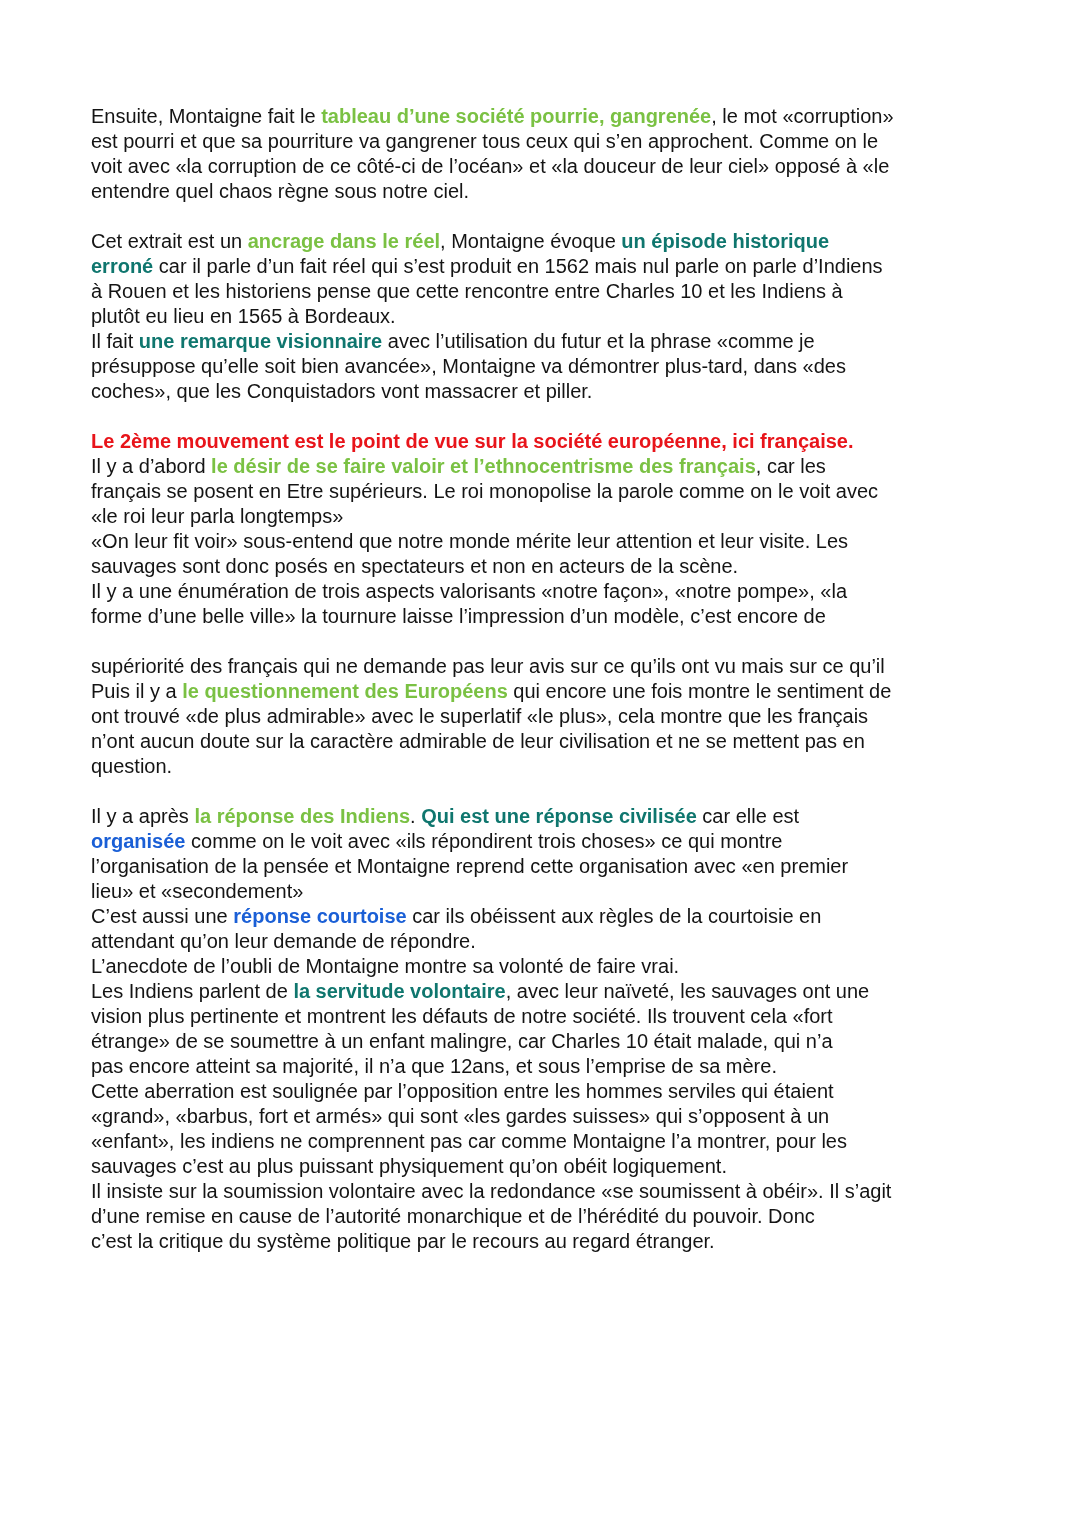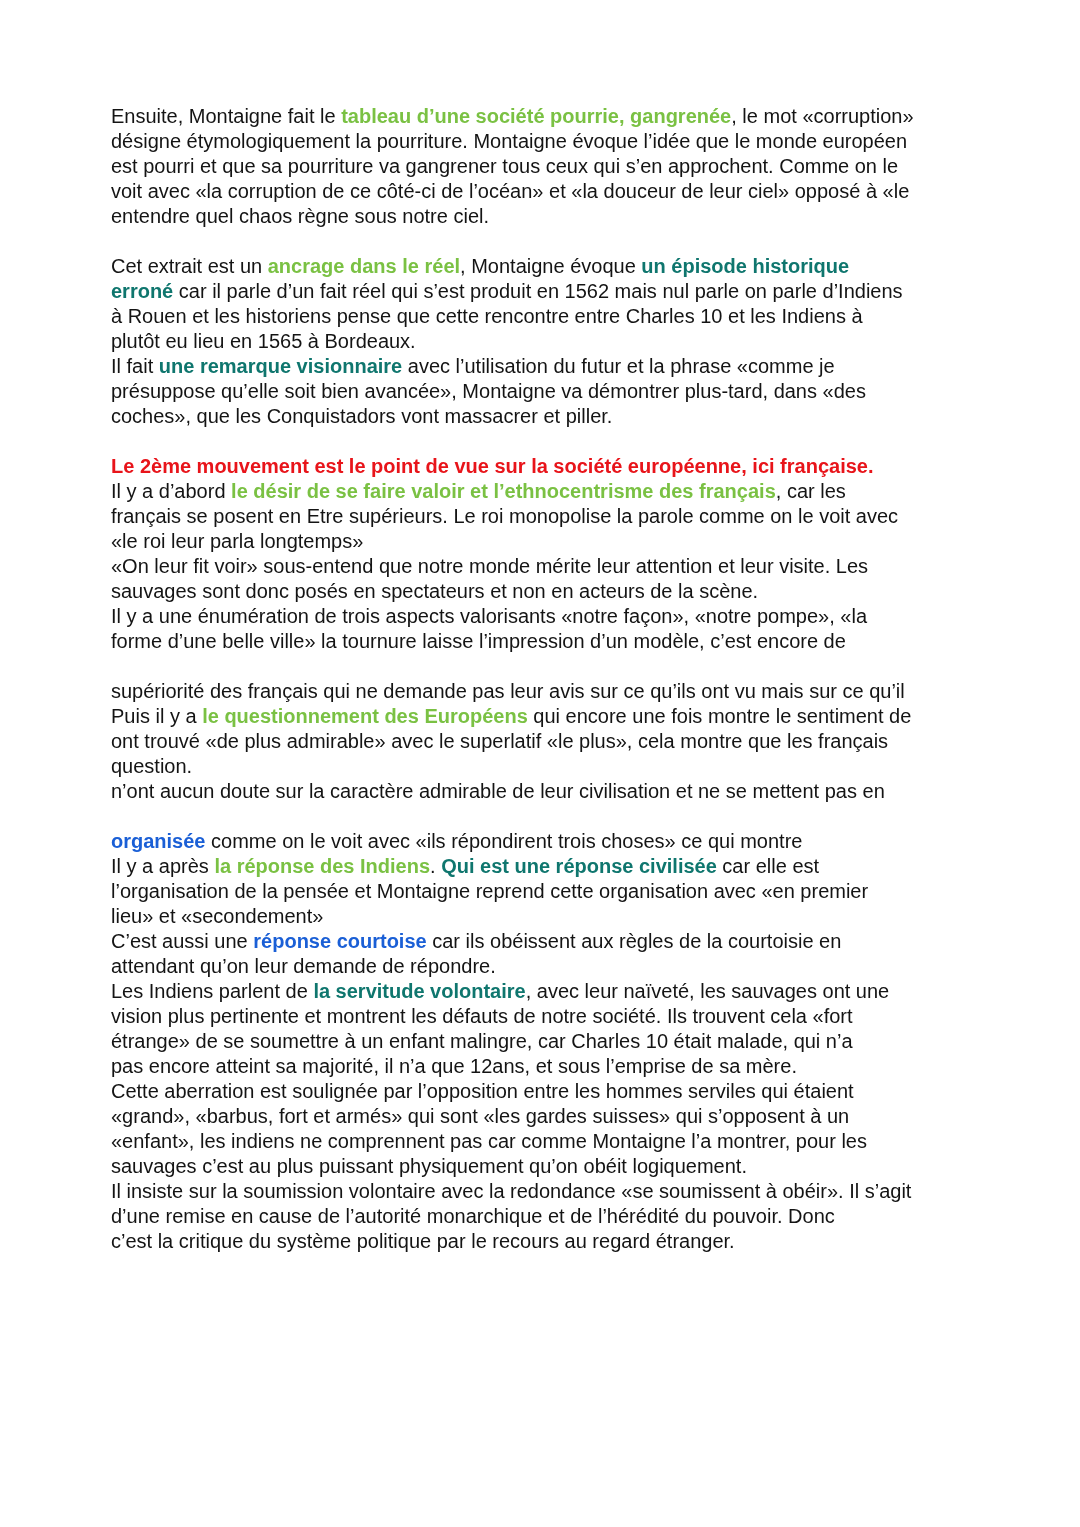--- a/index.html
+++ b/index.html
@@ -8,21 +8,21 @@
     background: #ffffff;
   }
   body {
     width: 1080px;
     height: 1527px;
     position: relative;
     overflow: hidden;
   }
   .page {
     position: absolute;
-    left: 111px;
+    left: 91px;
     top: 104px;
     width: 880px;
     font-family: "Liberation Sans", sans-serif;
     font-size: 20px;
     line-height: 25px;
     color: #141414;
   }
   .line {
     white-space: nowrap;
     height: 25px;
@@ -34,21 +34,20 @@
   .orange { color: #0f766e; font-weight: bold; }
   .blue { color: #1a5fd6; font-weight: bold; }
   .red { color: #e8141a; font-weight: bold; }
 </style>
 </head>
 <body>
 
 <div class="page" id="page">
     <div class="paragraph">
       <div class="line"><span class="seg">Ensuite, Montaigne fait le </span><span class="seg green">tableau d’une société pourrie, gangrenée</span><span class="seg">, le mot «corruption»</span></div>
-      <div class="line"><span class="seg">désigne étymologiquement la pourriture. Montaigne évoque l’idée que le monde européen</span></div>
       <div class="line"><span class="seg">est pourri et que sa pourriture va gangrener tous ceux qui s’en approchent. Comme on le</span></div>
       <div class="line"><span class="seg">voit avec «la corruption de ce côté-ci de l’océan» et «la douceur de leur ciel» opposé à «le</span></div>
       <div class="line"><span class="seg">entendre quel chaos règne sous notre ciel.</span></div>
     </div>
     <div class="blank"></div>
     <div class="paragraph">
       <div class="line"><span class="seg">Cet extrait est un </span><span class="seg green">ancrage dans le réel</span><span class="seg">, Montaigne évoque </span><span class="seg orange">un épisode historique</span></div>
       <div class="line"><span class="seg orange">erroné</span><span class="seg"> car il parle d’un fait réel qui s’est produit en 1562 mais nul parle on parle d’Indiens</span></div>
       <div class="line"><span class="seg">à Rouen et les historiens pense que cette rencontre entre Charles 10 et les Indiens à</span></div>
       <div class="line"><span class="seg">plutôt eu lieu en 1565 à Bordeaux.</span></div>
@@ -65,31 +64,32 @@
       <div class="line"><span class="seg">«On leur fit voir» sous-entend que notre monde mérite leur attention et leur visite. Les</span></div>
       <div class="line"><span class="seg">sauvages sont donc posés en spectateurs et non en acteurs de la scène.</span></div>
       <div class="line"><span class="seg">Il y a une énumération de trois aspects valorisants «notre façon», «notre pompe», «la</span></div>
       <div class="line"><span class="seg">forme d’une belle ville» la tournure laisse l’impression d’un modèle, c’est encore de</span></div>
     </div>
     <div class="blank"></div>
     <div class="paragraph">
       <div class="line"><span class="seg">supériorité des français qui ne demande pas leur avis sur ce qu’ils ont vu mais sur ce qu’il</span></div>
       <div class="line"><span class="seg">Puis il y a </span><span class="seg green">le questionnement des Européens</span><span class="seg"> qui encore une fois montre le sentiment de</span></div>
       <div class="line"><span class="seg">ont trouvé «de plus admirable» avec le superlatif «le plus», cela montre que les français</span></div>
+      <div class="line"><span class="seg">n’ont aucun doute sur la caractère admirable de leur civilisation et ne se mettent pas en</span></div>
       <div class="line"><span class="seg">question.</span></div>
-      <div class="line"><span class="seg">n’ont aucun doute sur la caractère admirable de leur civilisation et ne se mettent pas en</span></div>
     </div>
     <div class="blank"></div>
     <div class="paragraph">
+      <div class="line"><span class="seg">Il y a après </span><span class="seg green">la réponse des Indiens</span><span class="seg">. </span><span class="seg orange">Qui est une réponse civilisée</span><span class="seg"> car elle est</span></div>
       <div class="line"><span class="seg blue">organisée</span><span class="seg"> comme on le voit avec «ils répondirent trois choses» ce qui montre</span></div>
-      <div class="line"><span class="seg">Il y a après </span><span class="seg green">la réponse des Indiens</span><span class="seg">. </span><span class="seg orange">Qui est une réponse civilisée</span><span class="seg"> car elle est</span></div>
       <div class="line"><span class="seg">l’organisation de la pensée et Montaigne reprend cette organisation avec «en premier</span></div>
       <div class="line"><span class="seg">lieu» et «secondement»</span></div>
       <div class="line"><span class="seg">C’est aussi une </span><span class="seg blue">réponse courtoise</span><span class="seg"> car ils obéissent aux règles de la courtoisie en</span></div>
       <div class="line"><span class="seg">attendant qu’on leur demande de répondre.</span></div>
+      <div class="line"><span class="seg">L’anecdote de l’oubli de Montaigne montre sa volonté de faire vrai.</span></div>
       <div class="line"><span class="seg">Les Indiens parlent de </span><span class="seg orange">la servitude volontaire</span><span class="seg">, avec leur naïveté, les sauvages ont une</span></div>
       <div class="line"><span class="seg">vision plus pertinente et montrent les défauts de notre société. </span><span class="seg b">Ils trouvent cela «fort</span></div>
       <div class="line"><span class="seg b">étrange» de se soumettre à un enfant malingre</span><span class="seg">, car Charles 10 était malade, </span><span class="seg b">qui n’a</span></div>
       <div class="line"><span class="seg b">pas encore atteint sa majorité</span><span class="seg">, il n’a que 12ans, </span><span class="seg b">et sous l’emprise de sa mère.</span></div>
       <div class="line"><span class="seg">Cette aberration est soulignée par l’</span><span class="seg b">opposition</span><span class="seg"> entre les hommes serviles qui étaient</span></div>
       <div class="line"><span class="seg">«grand», «barbus, fort et armés» qui sont «les gardes suisses» qui s’opposent à un</span></div>
       <div class="line"><span class="seg">«enfant», les indiens ne comprennent pas car comme Montaigne l’a montrer, pour les</span></div>
       <div class="line"><span class="seg">sauvages c’est au plus puissant physiquement qu’on obéit logiquement.</span></div>
       <div class="line"><span class="seg">Il insiste sur la soumission volontaire avec la redondance «se soumissent à obéir». Il s’agit</span></div>
       <div class="line"><span class="seg">d’une </span><span class="seg b">remise en cause de l’autorité monarchique et de l’hérédité du pouvoir</span><span class="seg">. Donc</span></div>

